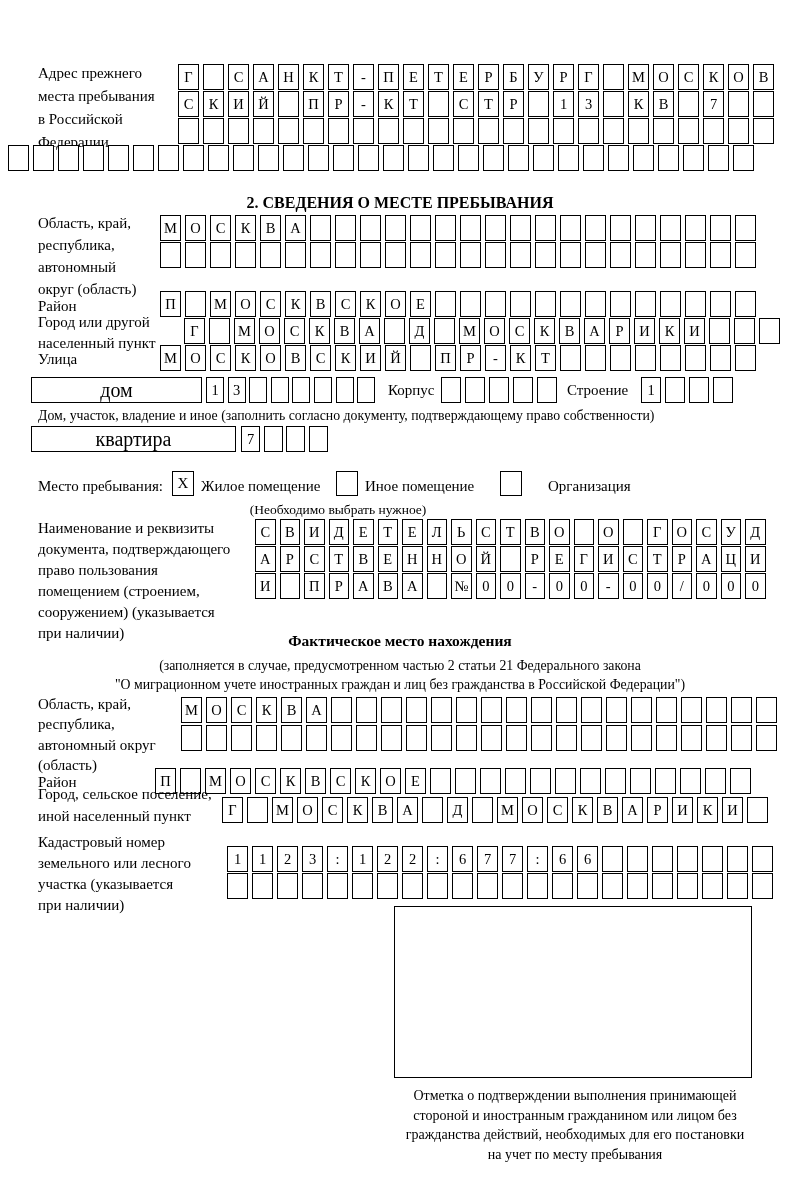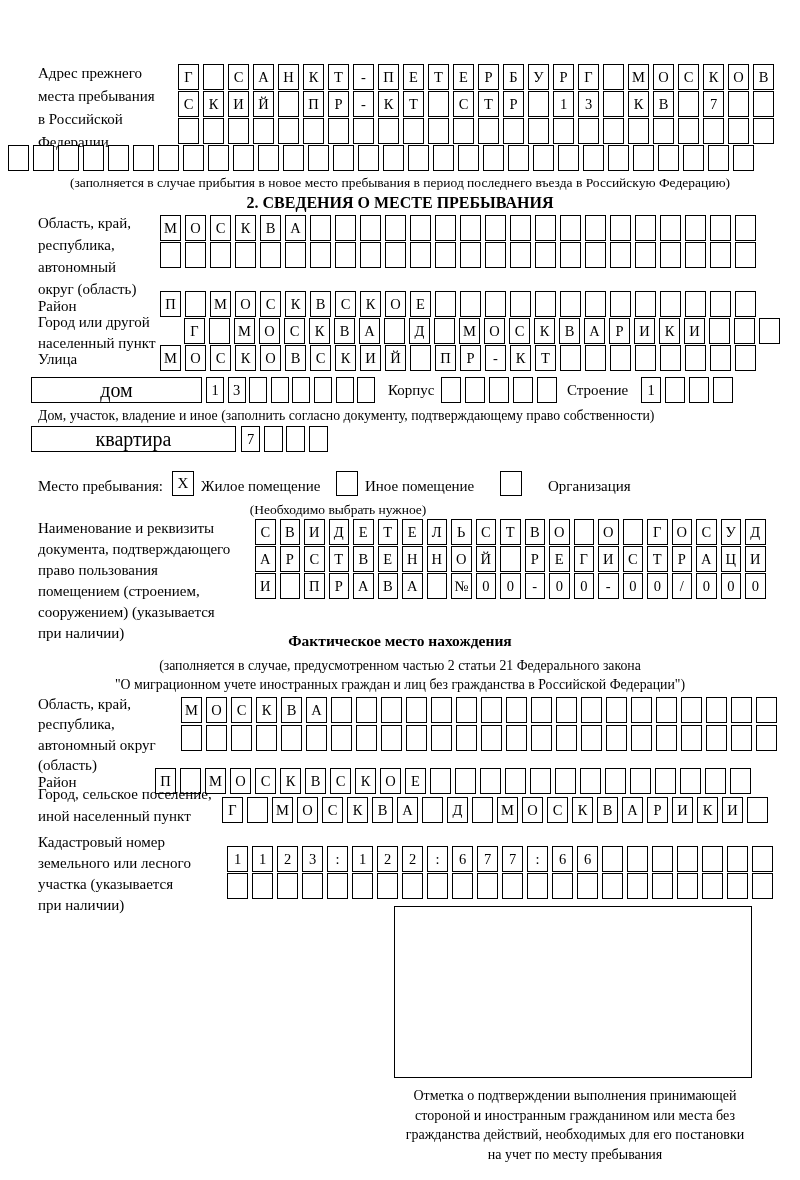--- a/index.html
+++ b/index.html
@@ -144,21 +144,20 @@
       <span class="cell"></span>
       <span class="cell"></span>
       <span class="cell"></span>
       <span class="cell"></span>
       <span class="cell"></span>
       <span class="cell"></span>
       <span class="cell"></span>
       <span class="cell"></span>
       <span class="cell"></span>
     </div>
-  <div class="abs note center" style="top:174px;">(заполняется в случае прибытия в новое место пребывания в период последнего въезда в Российскую Федерацию)</div>
 
   <div class="abs title center" style="top:194px;">2. СВЕДЕНИЯ О МЕСТЕ ПРЕБЫВАНИЯ</div>
 
   <div class="abs lbl lines" style="left:38px;top:212px;">
       <div>Область, край,</div>
       <div>республика,</div>
       <div>автономный</div>
       <div>округ (область)</div>
     </div>
   <div class="abs cellrow" style="left:160px;top:215px;">
@@ -595,18 +594,18 @@
       <span class="cell"></span>
       <span class="cell"></span>
       <span class="cell"></span>
       <span class="cell"></span>
       <span class="cell"></span>
     </div>
 
   <div class="abs" style="left:394px;top:906px;width:358px;height:172px;border:1.9px solid #000;box-sizing:border-box;background:#fff;"></div>
   <div class="abs lines" style="left:370px;top:1086px;width:410px;text-align:center;font-size:14px;line-height:19.5px;">
       <div>Отметка о подтверждении выполнения принимающей</div>
-      <div>стороной и иностранным гражданином или места без</div>
+      <div>стороной и иностранным гражданином или лицом без</div>
       <div>гражданства действий, необходимых для его постановки</div>
       <div>на учет по месту пребывания</div>
     </div>
 
 </div>
 
 </body></html>

